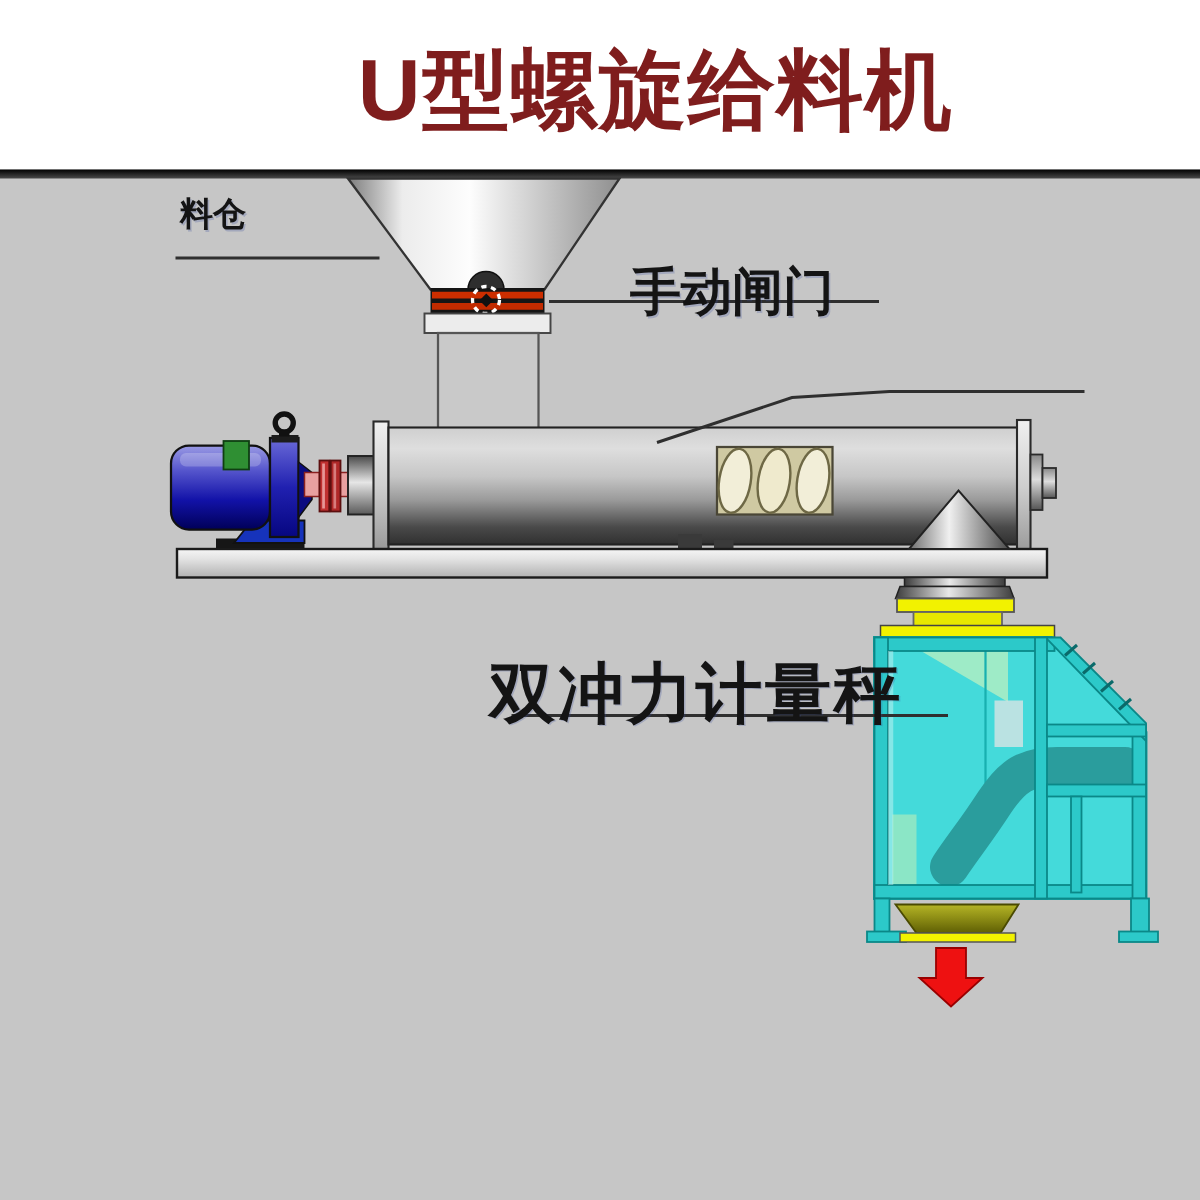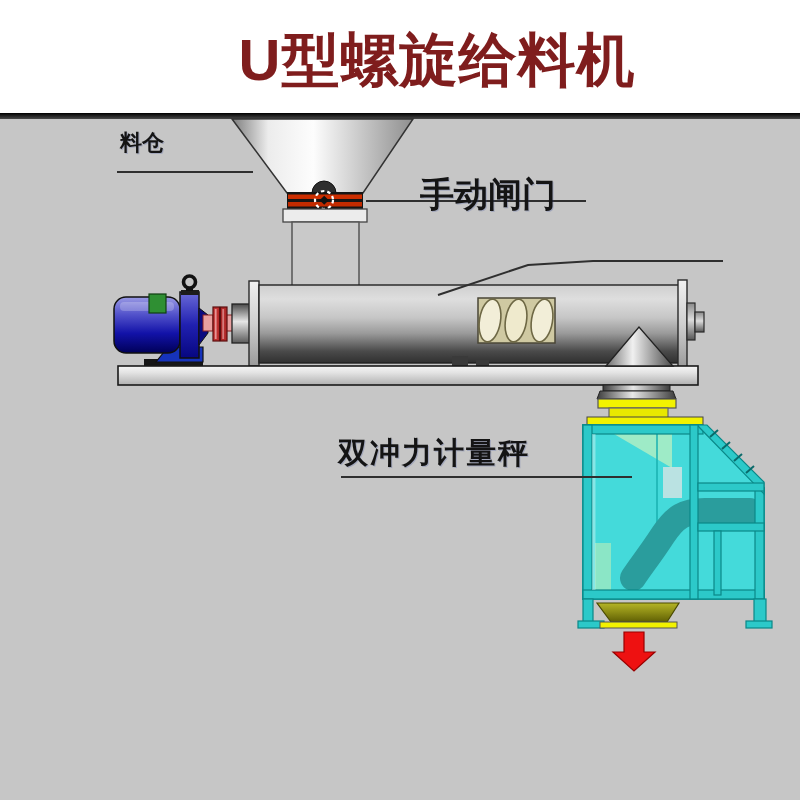--- a/index.html
+++ b/index.html
@@ -17,21 +17,21 @@
     letter-spacing:1px;font-family:"Liberation Sans",sans-serif;
   }
   .label{
     position:absolute;color:#141414;font-weight:bold;white-space:nowrap;
     font-family:"Liberation Serif","DejaVu Serif",serif;
     text-shadow:1px 1px 0 rgba(60,80,160,0.25);
   }
   .lbl-hopper{left:120px;top:128px;font-size:22px;}
   .lbl-gate{left:420px;top:172px;font-size:34px;}
   .lbl-screw{left:591px;top:218px;font-size:33px;}
-  .lbl-weigher{left:338px;top:433px;font-size:30px;letter-spacing:2px;}
+  .lbl-weigher{left:326px;top:433px;font-size:44px;letter-spacing:2px;}
   svg.diagram{position:absolute;left:0;top:0;}
 </style>
 </head>
 <body>
 
 <div class="stage">
 
   <div class="header"></div>
   <div class="divider"></div>
   <div class="title">U型螺旋给料机</div>

